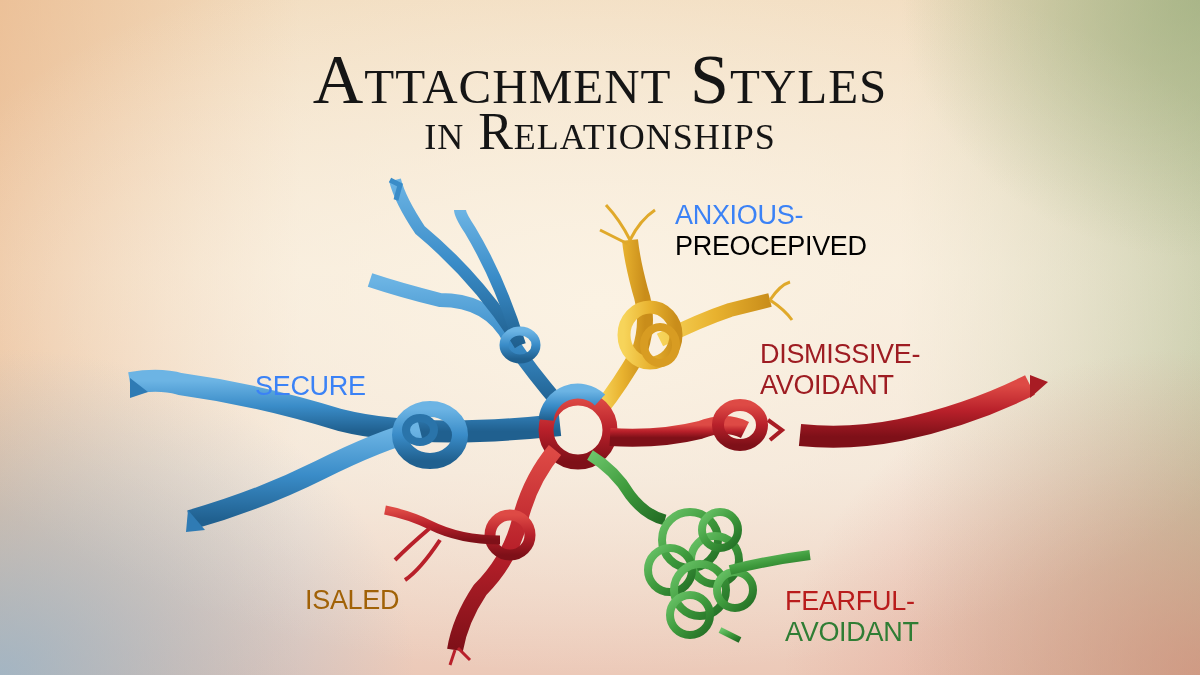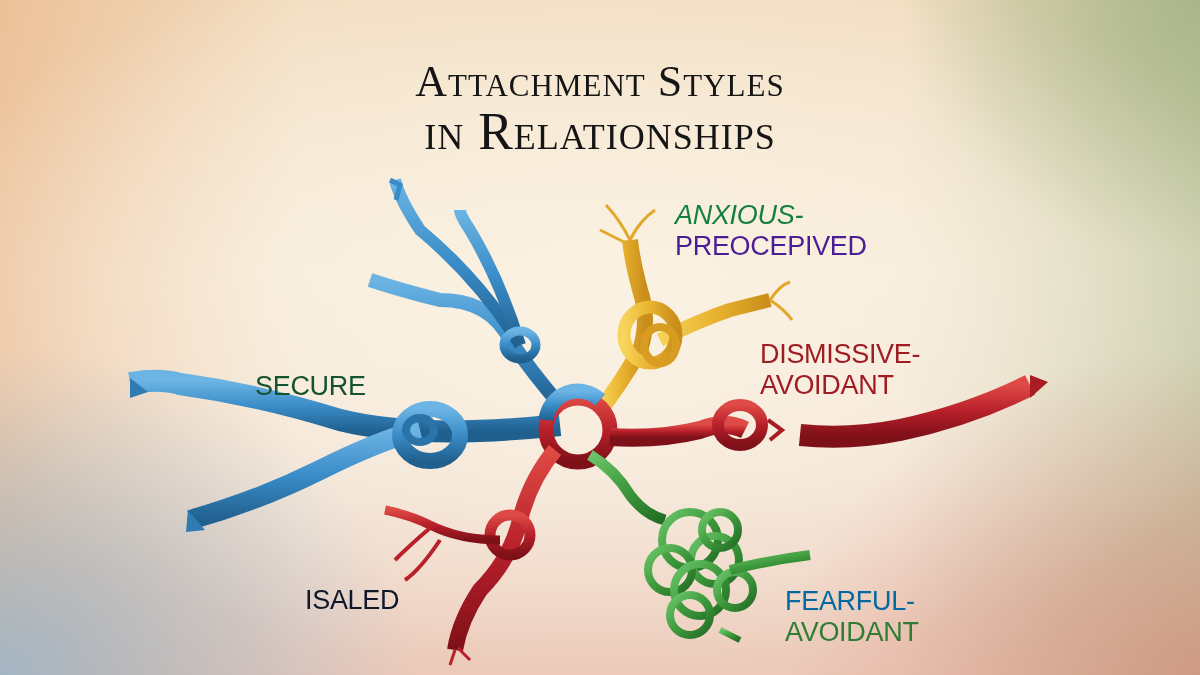--- a/index.html
+++ b/index.html
@@ -12,21 +12,21 @@
       linear-gradient(180deg, #f2ddc0 0%, #f6ead8 40%, #f1e2d5 70%, #ecc9b8 100%);
   }
   .bg-bl { position:absolute; left:0; bottom:0; width:420px; height:330px;
     background: radial-gradient(ellipse at 0% 100%, rgba(140,180,210,0.75) 0%, rgba(140,180,210,0) 70%); }
   .bg-br { position:absolute; right:0; bottom:0; width:420px; height:330px;
     background: radial-gradient(ellipse at 100% 100%, rgba(215,130,115,0.6) 0%, rgba(215,130,115,0) 70%); }
   .bg-tr { position:absolute; right:0; top:0; width:300px; height:260px;
     background: radial-gradient(ellipse at 100% 0%, rgba(150,170,120,0.6) 0%, rgba(150,170,120,0) 70%); }
   .title { position:absolute; left:0; width:1200px; text-align:center;
     font-family:"Liberation Serif", "DejaVu Serif", serif; color:#151515; font-variant:small-caps; }
-  .title-1 { top:56px; font-size:44px; letter-spacing:1px; }
+  .title-1 { top:40px; font-size:70px; letter-spacing:1px; }
   .title-2 { top:102px; font-size:52px; letter-spacing:1px; }
   svg.art { position:absolute; left:0; top:0; }
   .label { position:absolute; font-family:"Liberation Sans", sans-serif;
     font-size:27px; line-height:31px; letter-spacing:-0.3px; }
 </style>
 </head>
 <body>
 
 <div class="bg"></div>
 <div class="bg-bl"></div>
@@ -113,33 +113,33 @@
     <circle cx="700" cy="590" r="26"></circle>
     <circle cx="735" cy="590" r="18"></circle>
     <circle cx="690" cy="615" r="20"></circle>
     <circle cx="720" cy="530" r="18"></circle>
     <path d="M730 570 Q770 560 810 555" stroke-width="10"></path>
     <path d="M720 630 L740 640" stroke-width="6"></path>
   </g>
 </svg>
 
 <div class="label" style="left:255px; top:371px;">
-  <span style="color:#14532d;">SECURE</span>
+  <span style="color:#3b82f6;">SECURE</span>
 </div>
 
 <div class="label" style="left:675px; top:200px;">
-  <div style="color:#15803d;font-style:italic;">ANXIOUS-</div>
-  <div style="color:#4c1d95;">PREOCEPIVED</div>
+  <div style="color:#3b82f6;">ANXIOUS-</div>
+  <div style="color:#000000;">PREOCEPIVED</div>
 </div>
 
 <div class="label" style="left:760px; top:339px;">
   <div style="color:#9e1c22;">DISMISSIVE-</div>
   <div style="color:#9e1c22;">AVOIDANT</div>
 </div>
 
 <div class="label" style="left:305px; top:585px;">
-  <span style="color:#0f172a;">ISALED</span>
+  <span style="color:#a16207;">ISALED</span>
 </div>
 
 <div class="label" style="left:785px; top:586px;">
-  <div style="color:#0369a1;">FEARFUL-</div>
+  <div style="color:#b91c1c;">FEARFUL-</div>
   <div style="color:#2f7d34;">AVOIDANT</div>
 </div>
 
 </body></html>

